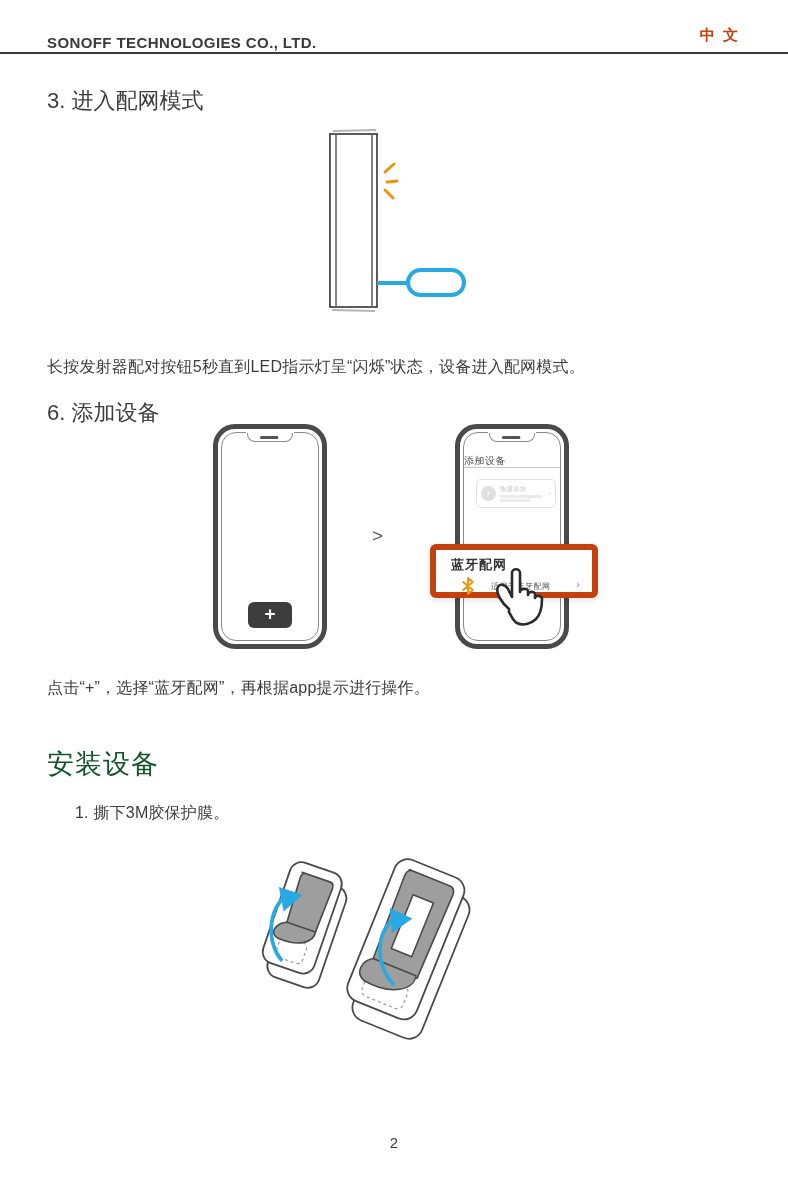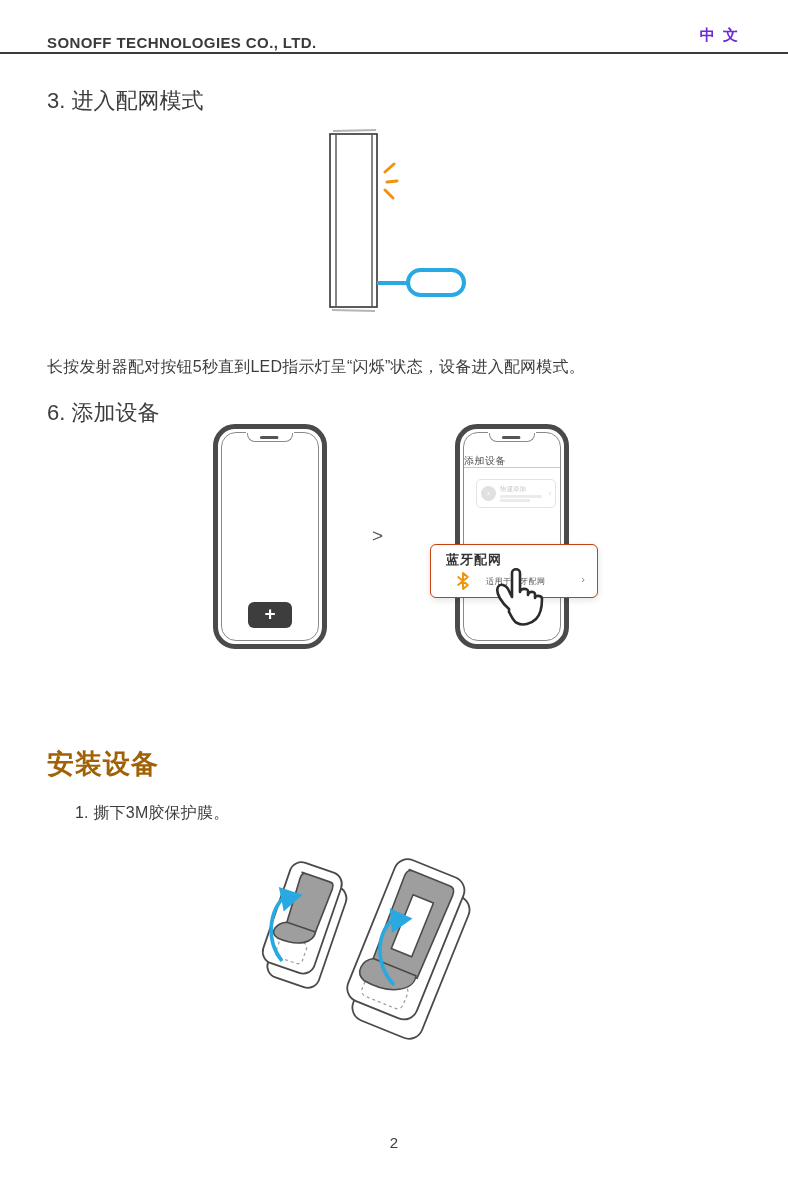--- a/index.html
+++ b/index.html
@@ -5,27 +5,27 @@
   * { margin:0; padding:0; box-sizing:border-box; }
   html,body { background:#ffffff; }
   body { font-family:"Liberation Sans","DejaVu Sans",sans-serif; color:#3d3d3d; }
   .page {
     position:relative; width:788px; height:1182px; background:#ffffff;
     overflow:hidden; margin:0 auto;
   }
 
   
   .header-company { position:absolute; left:47px; top:26px; font-size:15px; font-weight:bold; letter-spacing:.4px; color:#3a3a3a;margin-top:8px; }
-  .header-lang { position:absolute; right:48px; top:26px; font-size:15px; font-weight:bold; letter-spacing:2px; color:#6d28d9; }
+  .header-lang { position:absolute; right:48px; top:26px; font-size:15px; font-weight:bold; letter-spacing:2px; color:#c2410c; }
   .header-rule { position:absolute; left:0; top:52px; width:788px; height:2px; background:#3a3a3a; }
 
   
   .sec-title { position:absolute; left:47px; font-size:22px; font-weight:500; color:#3d3d3d; }
   .body-text { position:absolute; left:47px; font-size:16px; color:#3d3d3d; letter-spacing:.2px; }
-  .big-title { position:absolute; left:47px; font-size:27px; font-weight:bold; color:#a16207; letter-spacing:1px; }
+  .big-title { position:absolute; left:47px; font-size:27px; font-weight:normal; color:#14532d; letter-spacing:1px; }
 
   
   .fig { position:absolute; }
 
   
   .phone {
     position:absolute; width:114px; height:225px;
     border:5px solid #4a4a4a; border-radius:22px; background:#fff;
   }
   .phone-screen {
@@ -63,21 +63,21 @@
     display:flex; align-items:center; justify-content:center; color:#fff; font-size:7px; }
   .card-lines { flex:1; overflow:hidden; }
   .card-title { font-size:6.5px; color:#c4c4c4; line-height:8px; white-space:nowrap; }
   .card-sub { margin-top:2px; width:42px; height:2.5px; background:#ebebeb; border-radius:1px; }
   .card-sub2 { margin-top:1.5px; width:30px; height:2.5px; background:#ebebeb; border-radius:1px; }
   .card-chevron { flex:none; font-size:7px; color:#d0d0d0; }
 
   
   .popup {
     position:absolute; left:430px; top:544px; width:168px; height:54px;
-    background:#fff; border:1px solid #c2410c; border-radius:6px;
+    background:#fff; border:6px solid #c2410c; border-radius:6px;
     box-shadow:0 2px 6px rgba(0,0,0,0.12); z-index:5;
   }
   .popup-title { position:absolute; left:15px; top:6px; font-size:13px; font-weight:bold; color:#333; letter-spacing:1px; }
   .popup-sub { position:absolute; left:55px; top:31px; font-size:8px; color:#555; letter-spacing:.5px; }
   .popup-chevron { position:absolute; right:12px; top:28px; font-size:11px; color:#888; }
   .popup-bt { position:absolute; left:24px; top:25px; }
 
   .hand { position:absolute; left:490px; top:560px; z-index:6; }
 
   
@@ -182,20 +182,21 @@
              C30 28 38 28 38 31
              L38 35
              C38 31 45 31 45 34
              L45 38
              C45 35 52 35 52 39
              C52 48 51 54 46 59
              C41 64 33 66 27 63
              C23 61 21 55 19 52 Z" fill="#ffffff" stroke="#2b2b2b" stroke-width="2.6" stroke-linejoin="round" stroke-linecap="round"></path>
   </svg>
 
+  <div class="body-text" style="top:678px; width:700px;">点击“+”，选择“蓝牙配网”，再根据app提示进行操作。</div>
 
   <div class="big-title" style="top:746px;">安装设备</div>
   <div class="body-text" style="top:803px;margin-left:28px;">1. 撕下3M胶保护膜。</div>
 
   <svg class="fig" style="left:248px; top:833px;" width="300" height="220" viewBox="0 0 300 220">
     <defs>
       <marker id="ah" markerWidth="8" markerHeight="8" refX="4" refY="4" orient="auto">
         <path d="M0.5 7 L4 1 L7.5 7 Z" fill="#29A9E2"></path>
       </marker>
     </defs>

